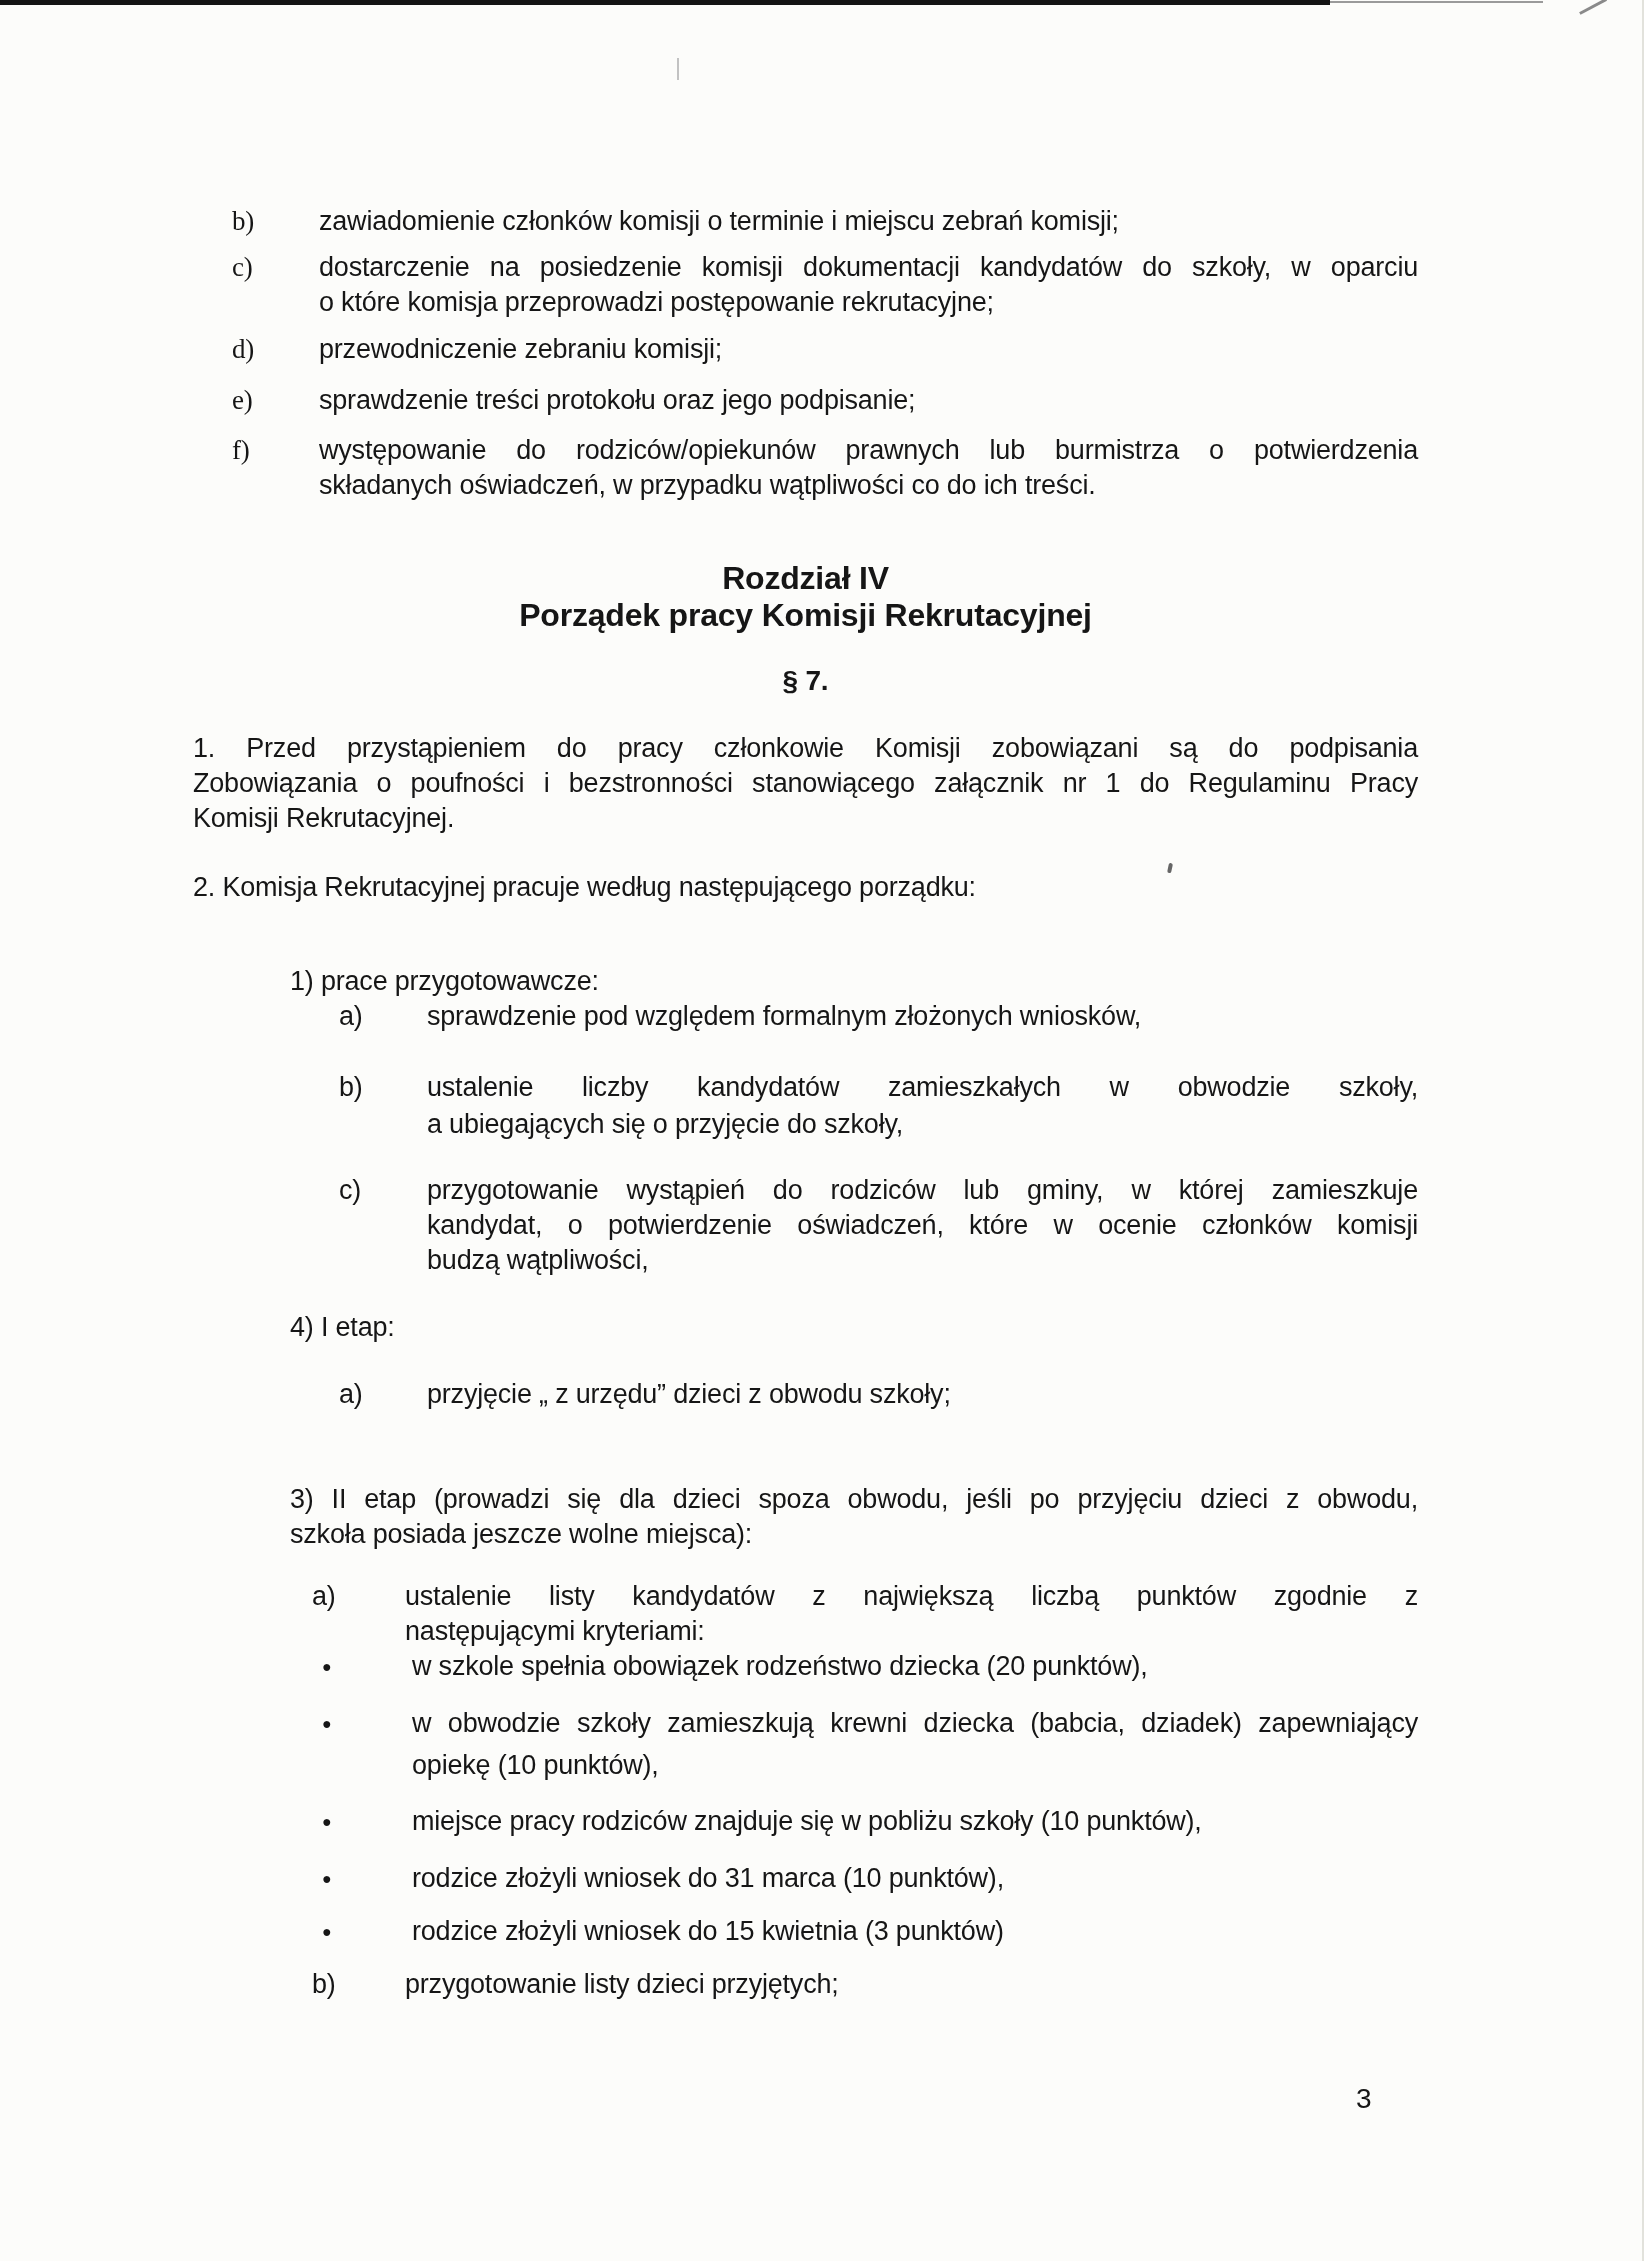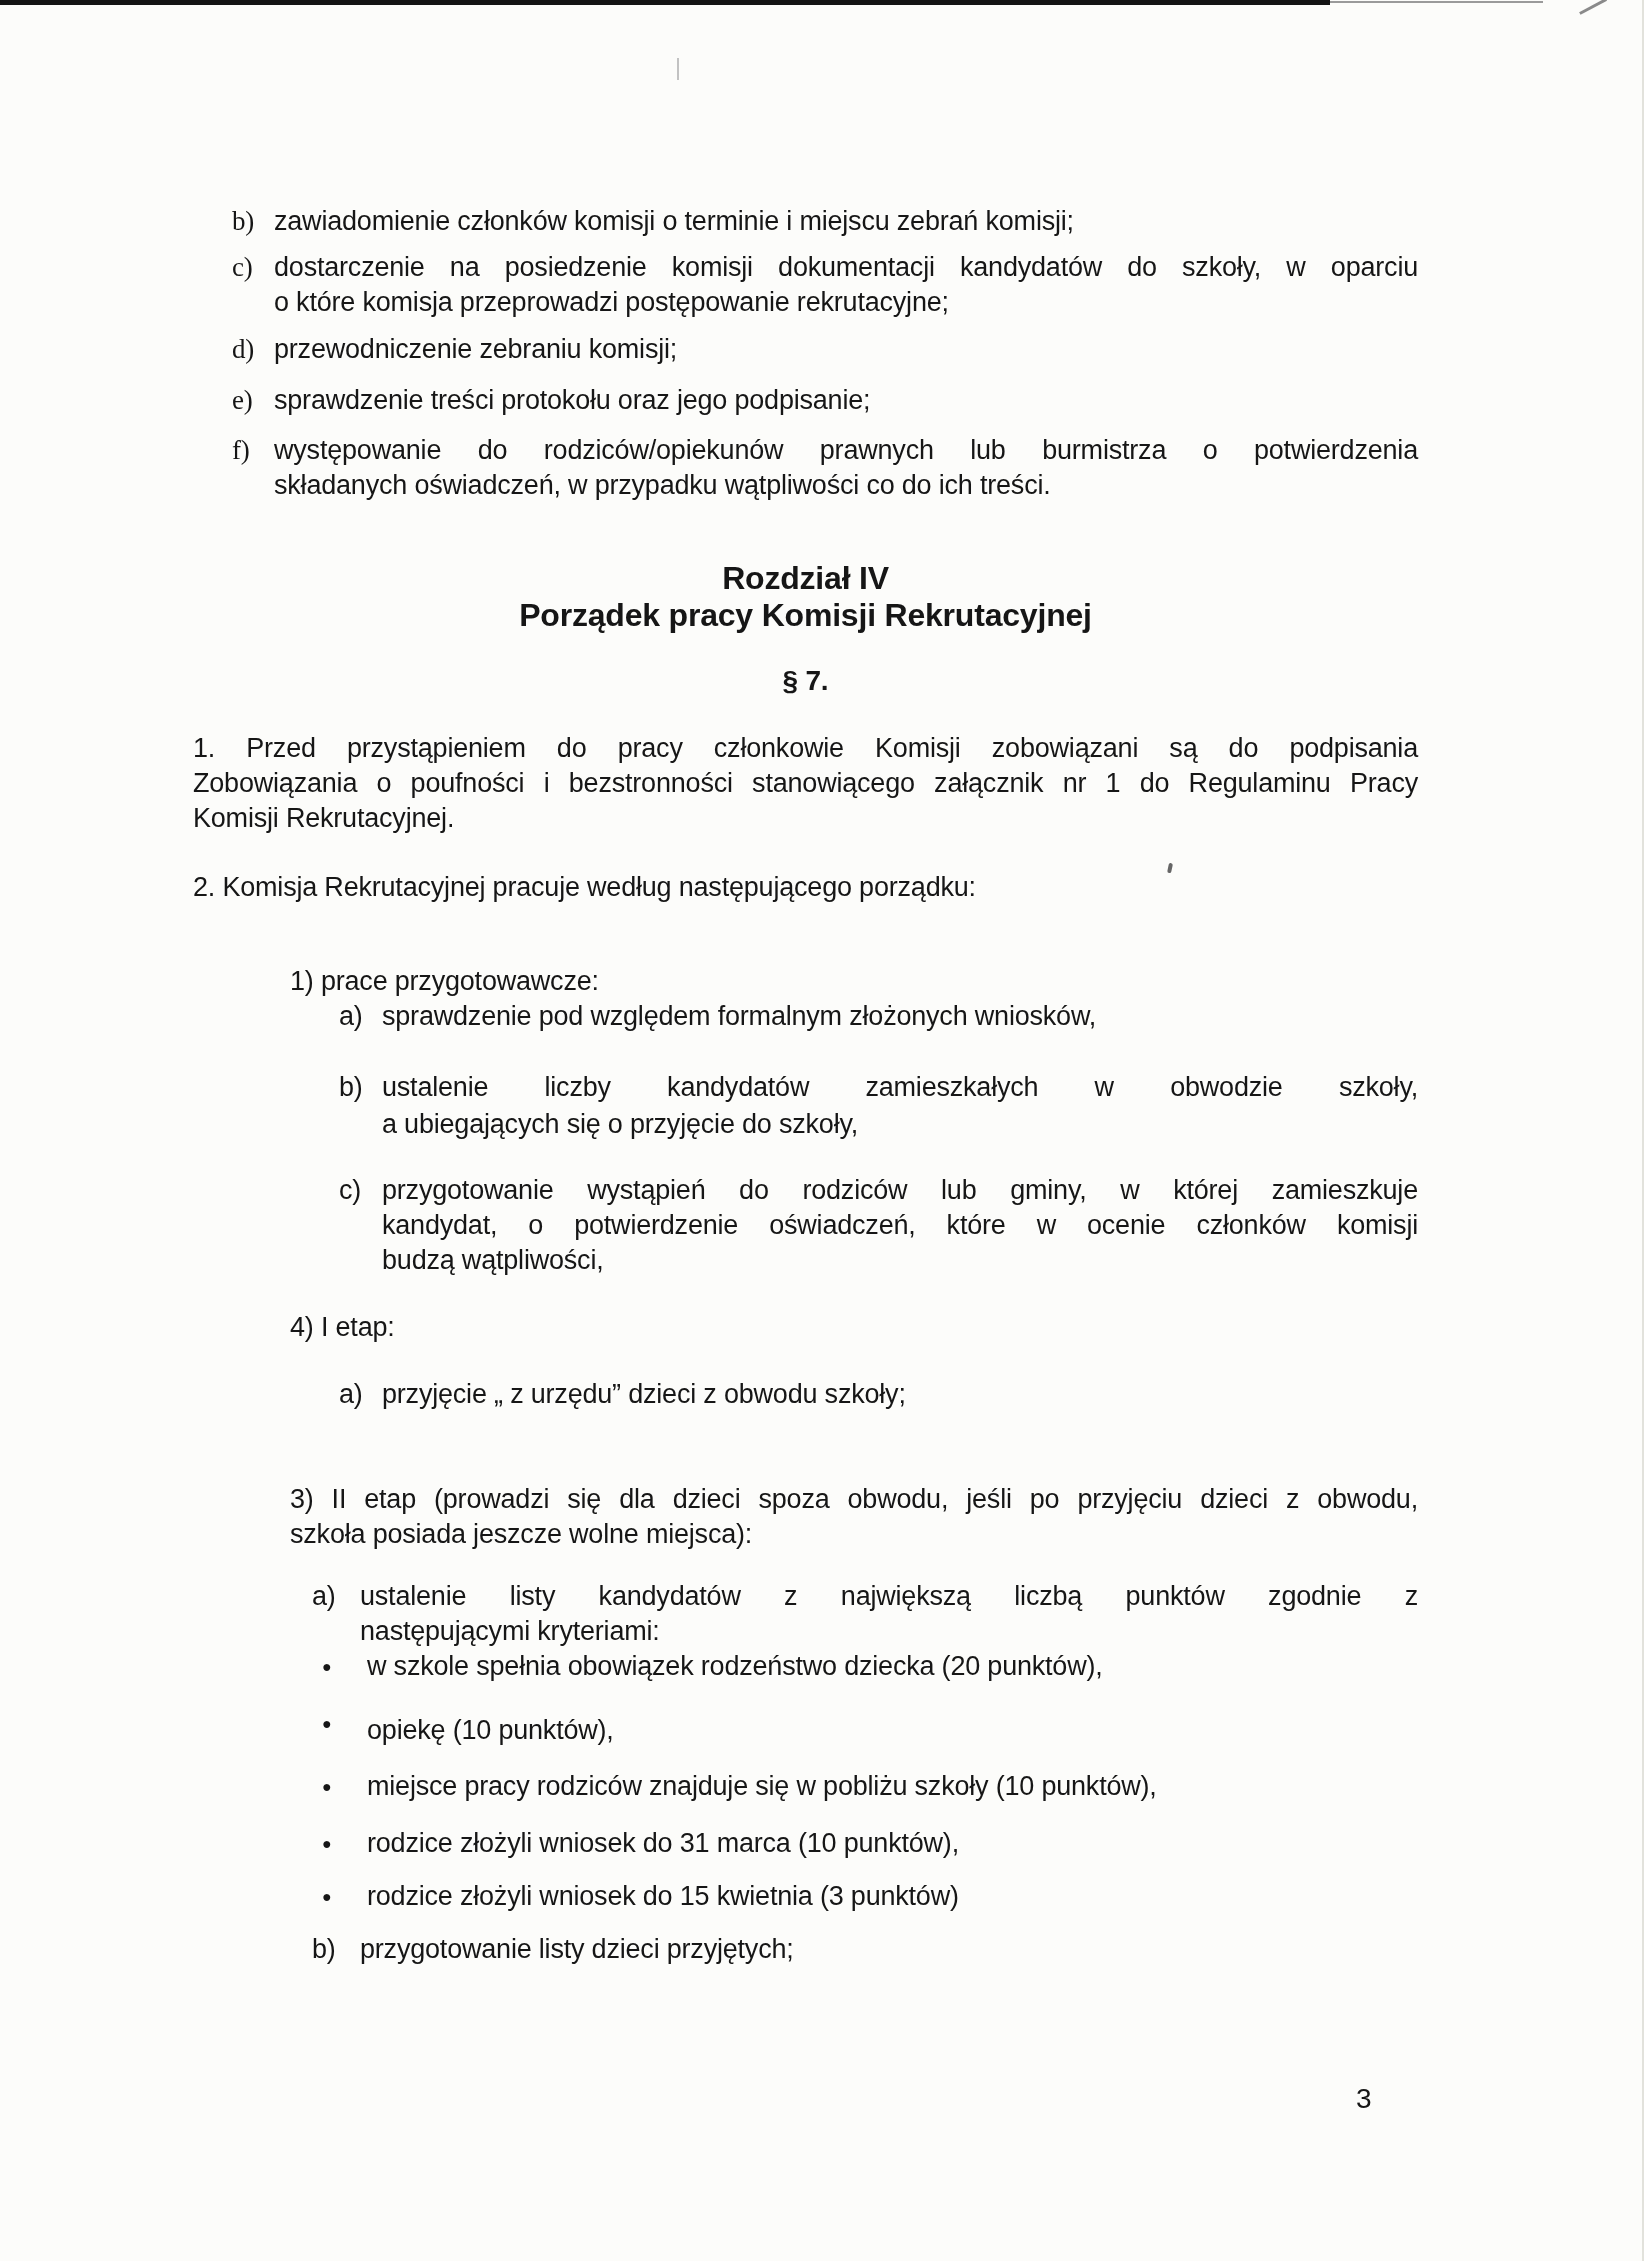--- a/index.html
+++ b/index.html
@@ -22,21 +22,21 @@
     position:absolute;left:193px;top:0;width:1225px;
     padding-top:204px;
     font-size:27px;line-height:35px;letter-spacing:-0.2px;
   }
   .row{display:flex;align-items:flex-start;}
   .marker{flex:0 0 42px;}
   .serifm{font-family:"Liberation Serif", serif;}
   .marker-n{flex:0 0 43px;}
   .marker-w{flex:0 0 48px;}
   .marker-b{flex:0 0 45px;font-size:16px;line-height:35px;}
-  .body{flex:1;min-width:0;}
+  .body{flex:1;min-width:0;margin-left:45px;}
   .ln{line-height:35px;}
   .lh57{line-height:37px;}
   .j{text-align:justify;text-align-last:justify;}
   .it{}
 
   .m-main{margin-left:39px;}
   .m-sub{margin-left:97px;}
   .m-nest{margin-left:146px;}
   .m-nest3{margin-left:119px;}
   .m-bul{margin-left:129px;}
@@ -187,20 +187,21 @@
     <div class="row m-bul" id="cr1">
       <span class="marker-b">●</span>
       <div class="body">
           <div class="ln">w szkole spełnia obowiązek rodzeństwo dziecka (20 punktów),</div>
         </div>
     </div>
 
     <div class="row m-bul" id="cr2">
       <span class="marker-b">●</span>
       <div class="body">
+        <div class="ln j">w obwodzie szkoły zamieszkują krewni dziecka (babcia, dziadek) zapewniający</div>
         <div class="ln ln2gap">opiekę (10 punktów),</div>
       </div>
     </div>
 
     <div class="row m-bul" id="cr3">
       <span class="marker-b">●</span>
       <div class="body">
           <div class="ln">miejsce pracy rodziców znajduje się w pobliżu szkoły (10 punktów),</div>
         </div>
     </div>

